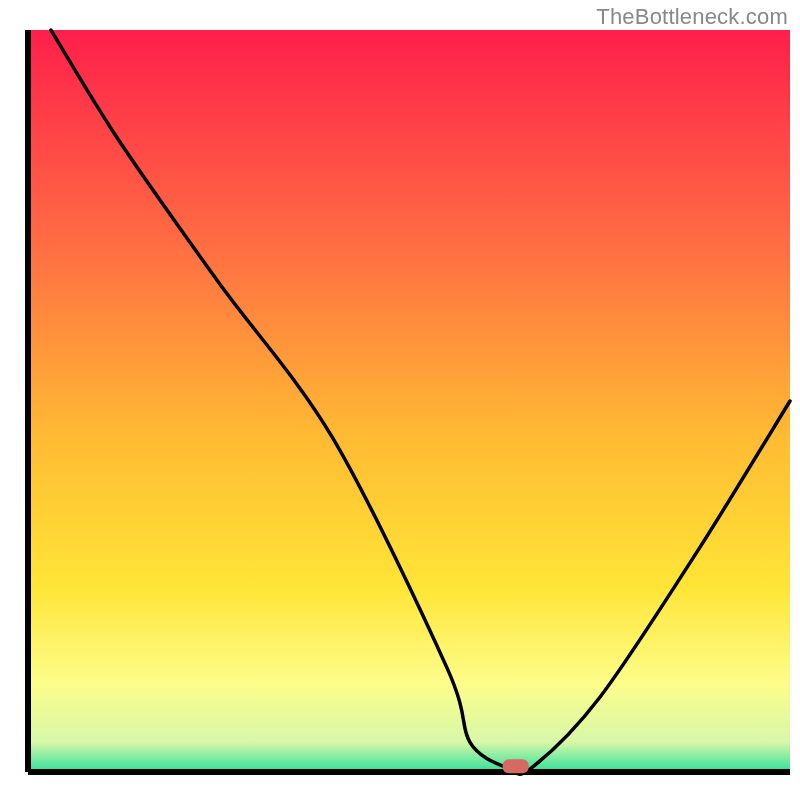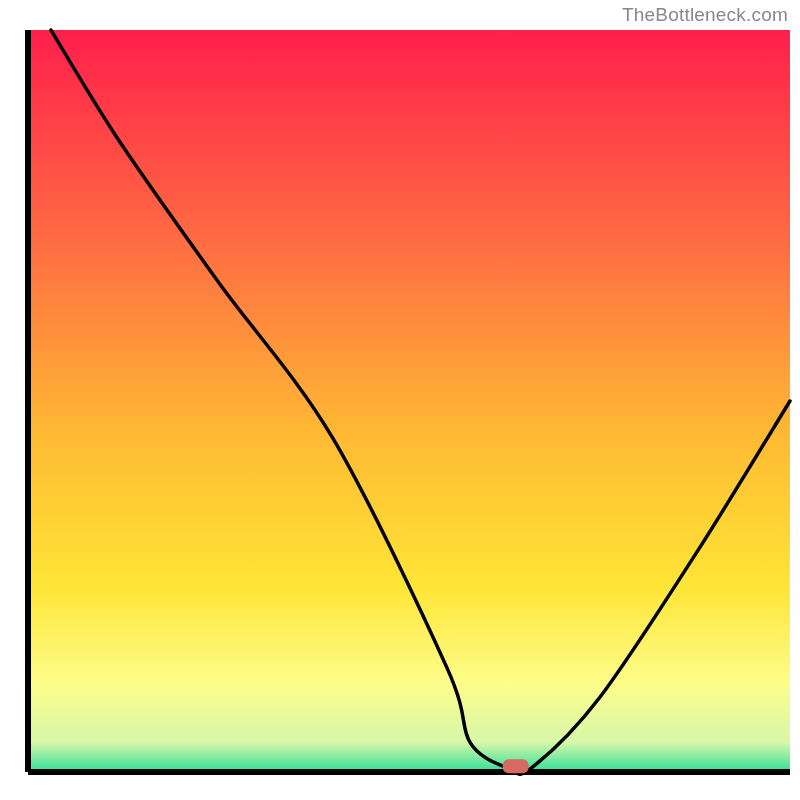--- a/index.html
+++ b/index.html
@@ -13,21 +13,21 @@
   .chart-wrap {
     position: relative;
     width: 800px;
     height: 800px;
   }
   .watermark {
     position: absolute;
     top: 4px;
     right: 12px;
     color: #888888;
-    font-size: 19px;
+    font-size: 22px;
     font-weight: 500;
     letter-spacing: 0.2px;
     z-index: 10;
   }
   svg {
     display: block;
   }
 </style>
 </head>
 <body>

